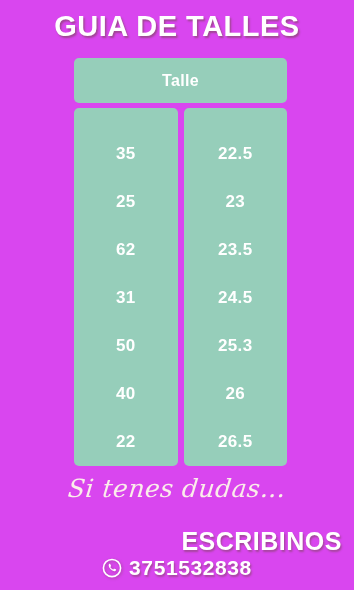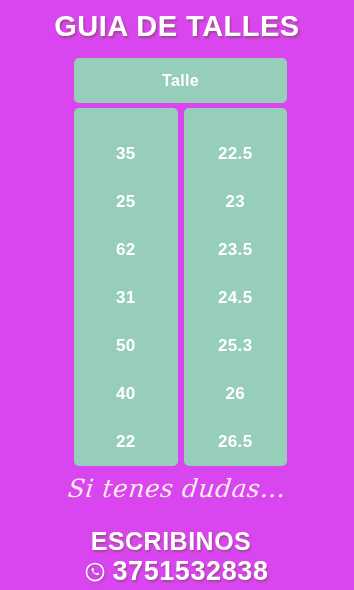--- a/index.html
+++ b/index.html
@@ -108,21 +108,21 @@
     transform: skewX(-6deg);
     white-space: nowrap;
   }
 
   
   #escribinos {
     position: absolute;
     left: 0;
     top: 527px;
     width: 342px;
-    text-align: center;
+    text-align: right;
     font-size: 25px;
     font-weight: bold;
     letter-spacing: 0.5px;
     color: #ffffff;
     text-shadow: 1.2px 1.6px 2px rgba(90, 70, 35, 0.4);
     white-space: nowrap;
   }
   #contact-row {
     position: absolute;
     left: 0;
@@ -133,21 +133,21 @@
     justify-content: center;
     gap: 7px;
   }
   #wa-icon {
     display: block;
     width: 20px;
     height: 20px;
     filter: drop-shadow(1px 1.4px 1.4px rgba(90, 70, 35, 0.4));
   }
   #phone {
-    font-size: 27px;
+    font-size: 21px;
     font-weight: bold;
     letter-spacing: 0.6px;
     color: #ffffff;
     text-shadow: 1.2px 1.6px 2px rgba(90, 70, 35, 0.4);
     white-space: nowrap;
   }
 </style>
 </head>
 <body>
 

